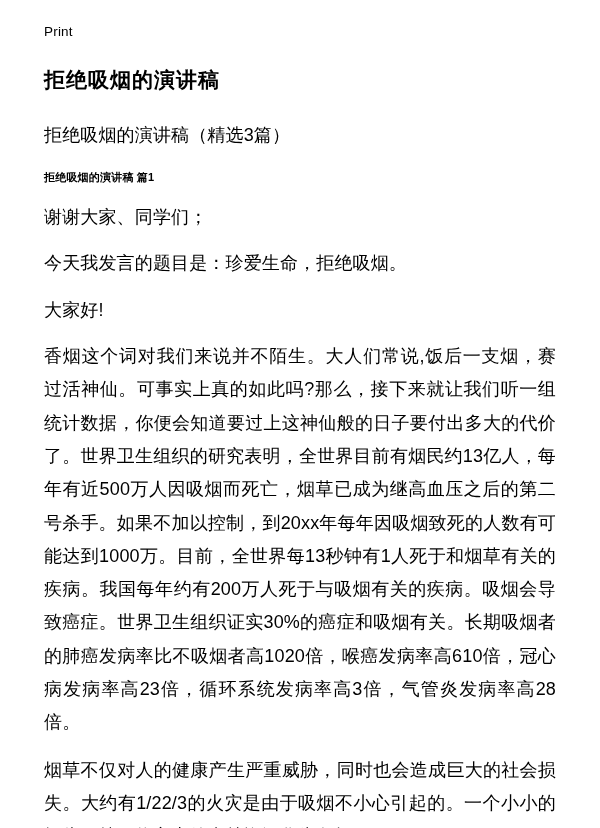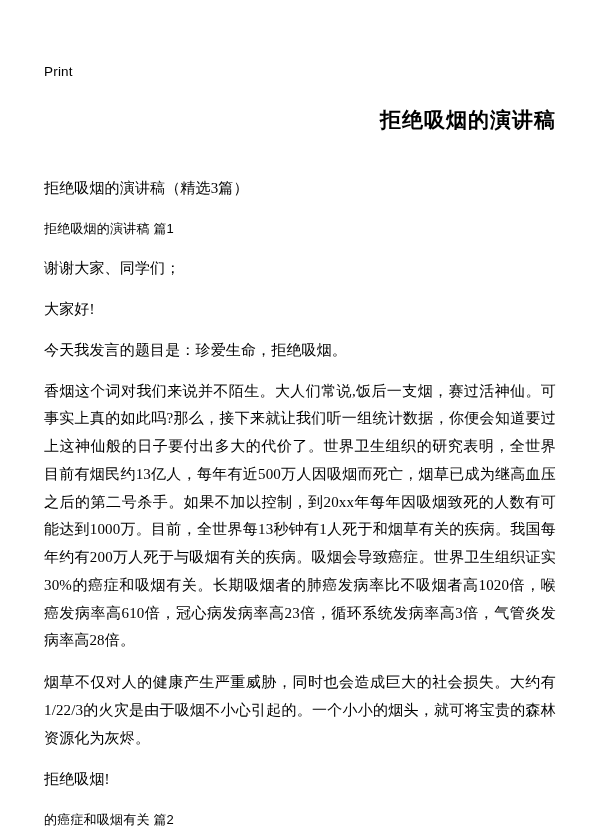--- a/index.html
+++ b/index.html
@@ -12,49 +12,48 @@
     background: #ffffff;
     font-family: "Liberation Sans", "DejaVu Sans", sans-serif;
     color: #000000;
     overflow: hidden;
   }
   .page {
     position: relative;
     width: 600px;
     height: 796px;
     box-sizing: border-box;
-    padding: 64px 44px 0 44px;
+    padding: 24px 44px 0 44px;
   }
   .print-link {
     font-size: 13.5px;
     line-height: 1.2;
     color: #000;
     margin: 0 0 26px 0;
     letter-spacing: 0.2px;
   }
   .doc-title {
-    text-align: right;
+    text-align: left;
     font-size: 21px;
     font-weight: bold;
     letter-spacing: 1px;
-    margin: 0 0 42px 0;
+    margin: 0 0 26px 0;
     line-height: 1.3;
   }
   p.body-text {
-    font-size: 15px;
+    font-size: 18px;
     line-height: 1.85;
     margin: 0 0 14px 0;
     text-align: justify;
     text-justify: inter-ideograph;
     letter-spacing: 0.15px;
-    font-family: Liberation Serif, serif;
   }
   p.section-head {
-    font-size: 13px;
-    font-weight: normal;
+    font-size: 11px;
+    font-weight: bold;
     line-height: 1.85;
     margin: 0 0 14px 0;
     letter-spacing: 0.2px;
   }
   p.tight {
     margin-bottom: 13px;
   }
 </style>
 </head>
 <body>
@@ -63,22 +62,22 @@
 
   <div class="print-link">Print</div>
 
   <h1 class="doc-title">拒绝吸烟的演讲稿</h1>
 
   <p class="body-text">拒绝吸烟的演讲稿（精选3篇）</p>
 
   <p class="section-head">拒绝吸烟的演讲稿 篇1</p>
 
   <p class="body-text tight">谢谢大家、同学们；</p>
+  <p class="body-text tight">今天我发言的题目是：珍爱生命，拒绝吸烟。</p>
   <p class="body-text tight">大家好!</p>
-  <p class="body-text tight">今天我发言的题目是：珍爱生命，拒绝吸烟。</p>
   <p class="body-text">香烟这个词对我们来说并不陌生。大人们常说,饭后一支烟，赛过活神仙。可事实上真的如此吗?那么，接下来就让我们听一组统计数据，你便会知道要过上这神仙般的日子要付出多大的代价了。世界卫生组织的研究表明，全世界目前有烟民约13亿人，每年有近500万人因吸烟而死亡，烟草已成为继高血压之后的第二号杀手。如果不加以控制，到20xx年每年因吸烟致死的人数有可能达到1000万。目前，全世界每13秒钟有1人死于和烟草有关的疾病。我国每年约有200万人死于与吸烟有关的疾病。吸烟会导致癌症。世界卫生组织证实30%的癌症和吸烟有关。长期吸烟者的肺癌发病率比不吸烟者高1020倍，喉癌发病率高610倍，冠心病发病率高23倍，循环系统发病率高3倍，气管炎发病率高28倍。</p>
   <p class="body-text">烟草不仅对人的健康产生严重威胁，同时也会造成巨大的社会损失。大约有1/22/3的火灾是由于吸烟不小心引起的。一个小小的烟头，就可将宝贵的森林资源化为灰烬。</p>
   <p class="body-text">拒绝吸烟!</p>
 
   <p class="section-head">的癌症和吸烟有关 篇2</p>
 
   <p class="body-text">尊敬的;</p>
 
 </div>
 

